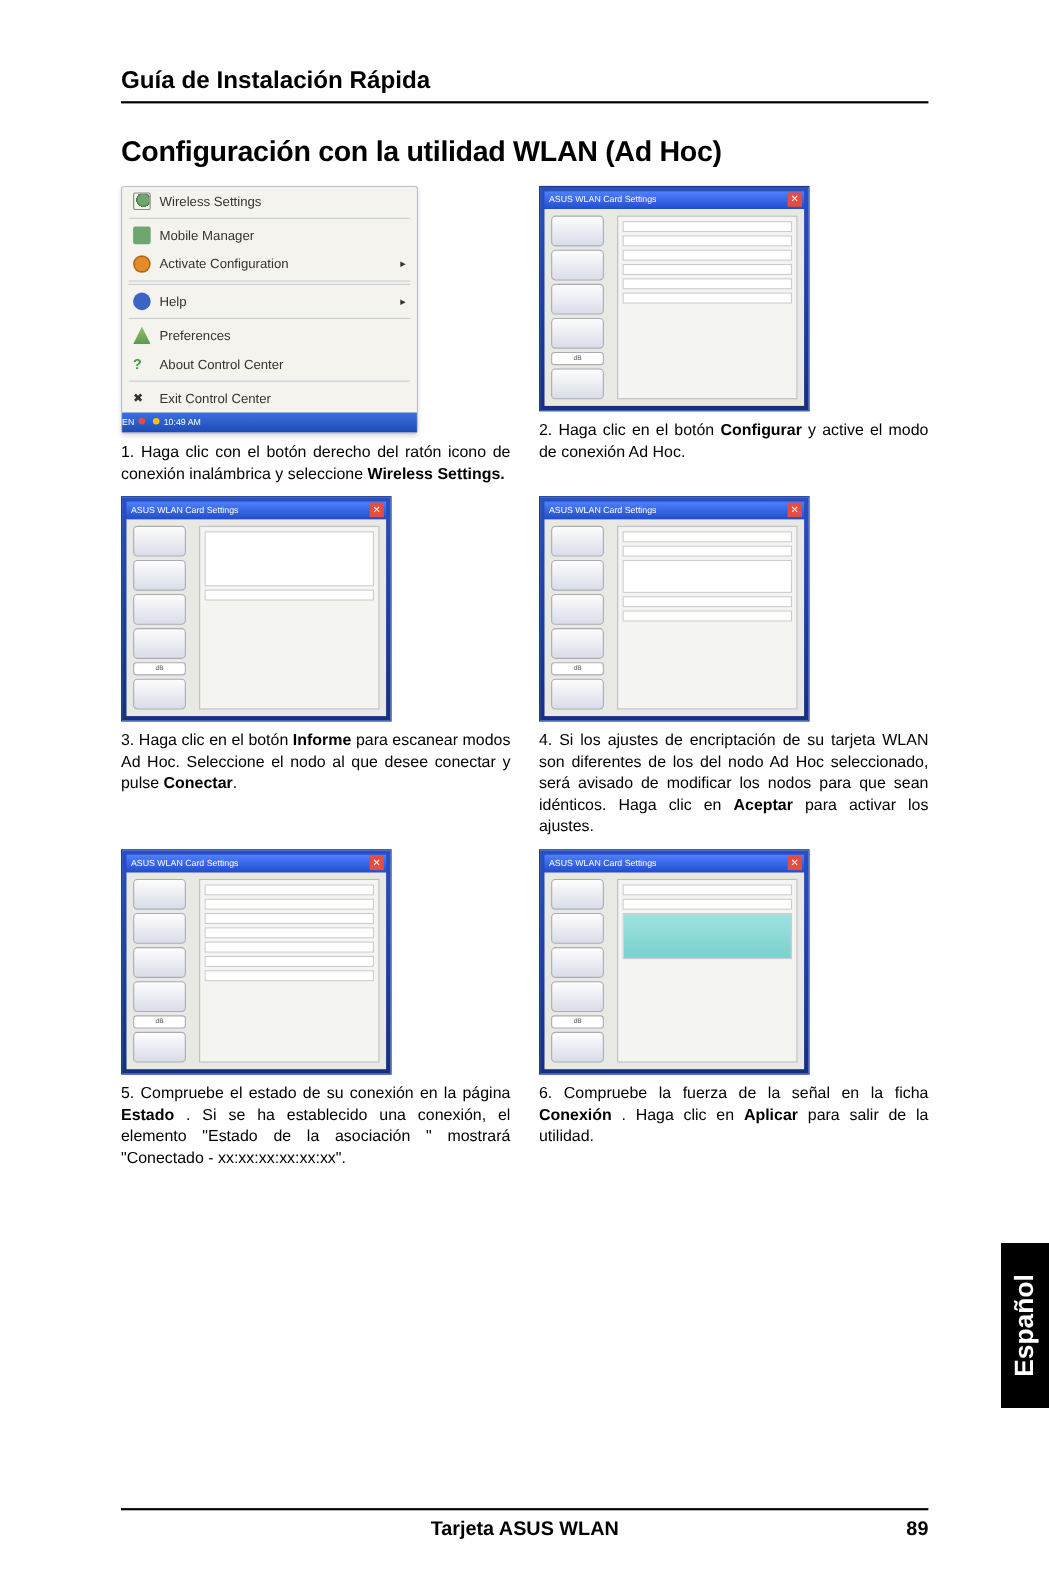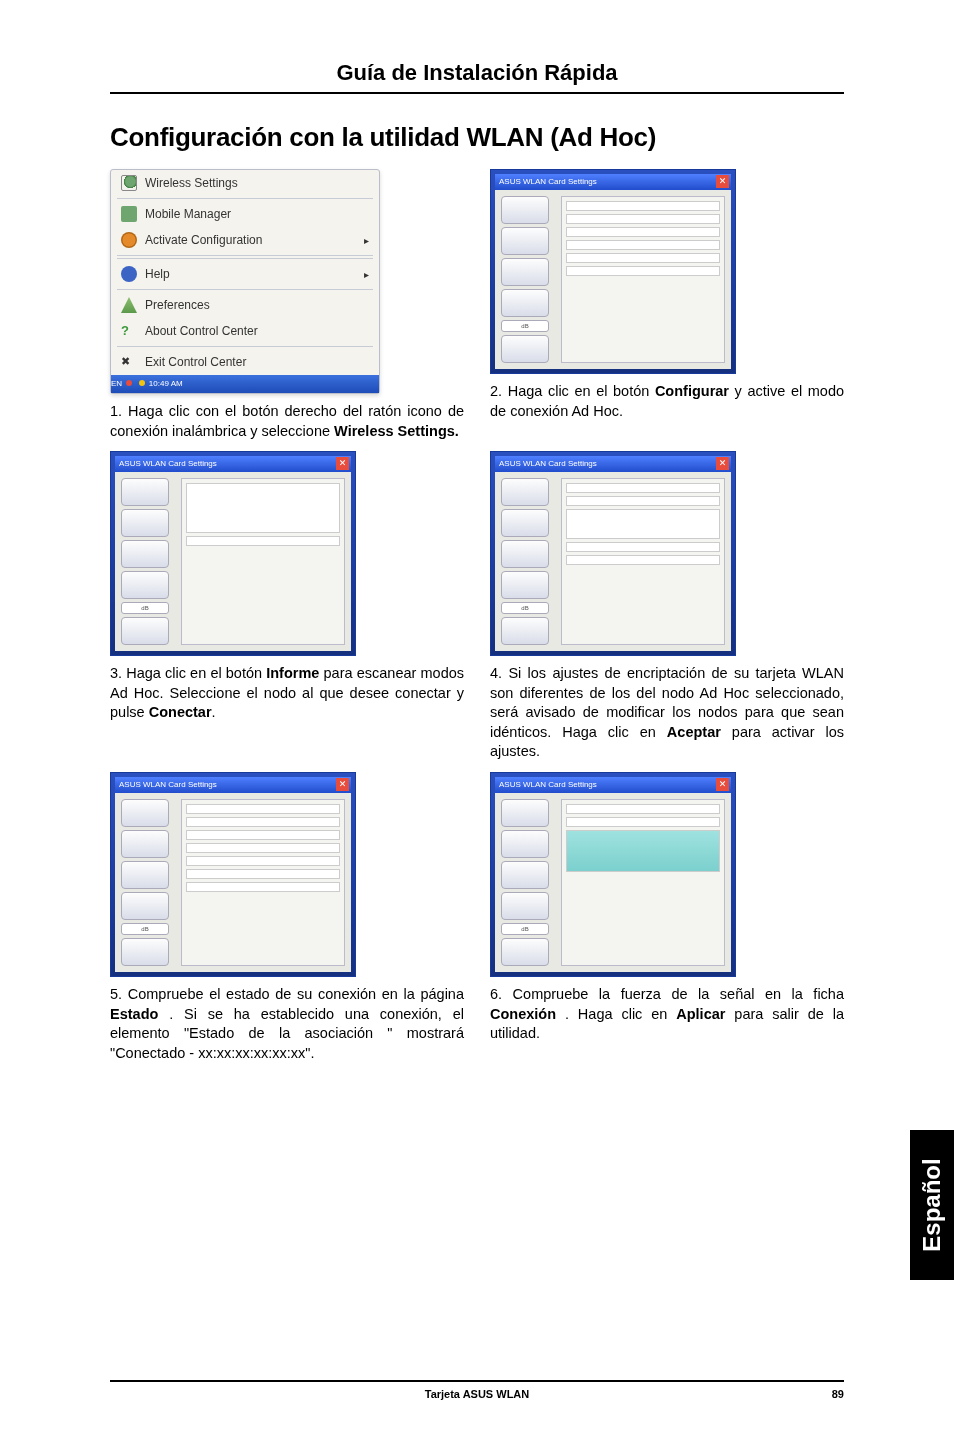--- a/index.html
+++ b/index.html
@@ -1,18 +1,18 @@
 <!DOCTYPE html>
 <html><head>
 <meta charset="utf-8">
 <style>
   * { box-sizing: border-box; margin: 0; padding: 0; }
   html, body { width: 954px; height: 1438px; background: #fff; font-family: Arial, Helvetica, sans-serif; color: #000; }
   .page { position: relative; width: 954px; height: 1438px; padding: 60px 110px 40px 110px; }
-  .header-title { text-align: center; font-weight: bold; font-size: 22px; margin-bottom: 6px; }
+  .header-title { text-align: left; font-weight: bold; font-size: 22px; margin-bottom: 6px; }
   .rule { border: none; border-top: 2px solid #000; margin-bottom: 28px; }
   .section-title { font-size: 26px; font-weight: bold; margin-bottom: 16px; letter-spacing: -0.3px;}
   .intro { font-size: 17px; line-height: 1.35; margin-bottom: 16px; }
 
   .cols { display: flex; gap: 26px; }
   .col { flex: 1; min-width: 0; }
 
   .figure {
     width: 246px;
     background: linear-gradient(#2a4fbf, #1b3b9e 60%, #15307e);
@@ -92,21 +92,21 @@
     width: 44px; height: 150px;
     background: #000; color: #fff;
     display: flex; align-items: center; justify-content: center;
   }
   .sidetab span { transform: rotate(-90deg); font-size: 24px; font-weight: bold; white-space: nowrap;}
 
   .footer {
     position: absolute; left: 110px; right: 110px; bottom: 38px;
     border-top: 2px solid #000; padding-top: 6px;
     display: flex; justify-content: center; align-items: baseline;
-    font-size: 11px;
+    font-size: 18px;
   }
   .footer .ftitle { font-weight: bold; margin: 0 auto; text-align: center; position: absolute; left:0; right:0;}
   .footer .pg { font-weight: bold; position: relative; z-index:2; margin-left:auto;}
 </style>
 </head>
 <body>
 
 <div class="page">
   <div class="header-title">Guía de Instalación Rápida</div>
   <hr class="rule">

